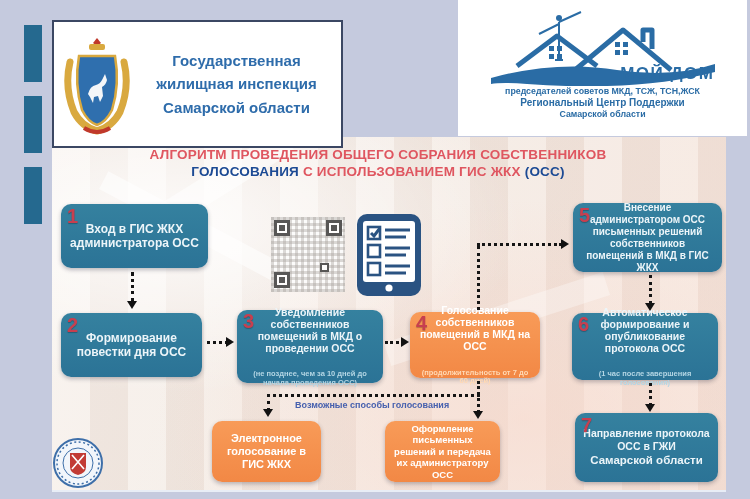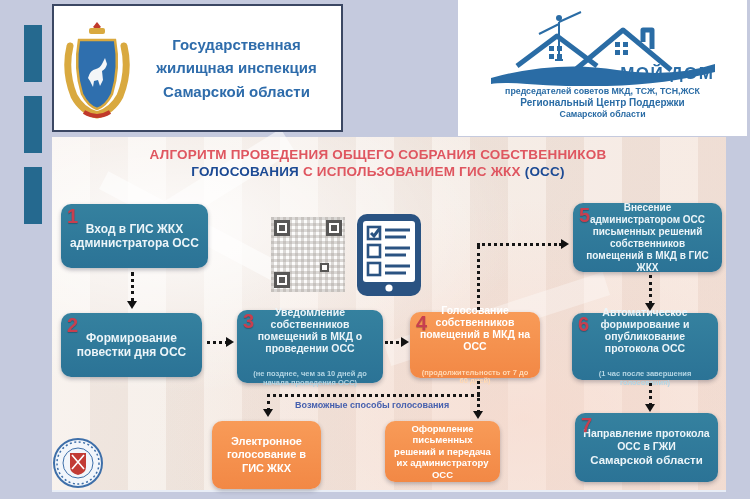--- a/index.html
+++ b/index.html
@@ -4,21 +4,21 @@
 <style>
   html,body{margin:0;padding:0;}
   body{width:750px;height:499px;position:relative;overflow:hidden;
        background:#c5cade;font-family:"Liberation Sans",sans-serif;}
   .abs{position:absolute;}
 
   
   .bar-seg{position:absolute;left:24px;width:18px;height:57px;background:#25698f;}
 
   
-  #hdr-left{left:52px;top:4px;width:291px;height:128px;background:#fff;
+  #hdr-left{left:52px;top:20px;width:291px;height:128px;background:#fff;
             border:2px solid #3b4763;box-sizing:border-box;display:flex;align-items:center;}
   #gzhi-text{flex:1;text-align:center;font-weight:bold;font-size:15px;line-height:1.55;color:#2e6cab;}
   #hdr-right{left:458px;top:0;width:289px;height:136px;background:#fff;display:flex;
              flex-direction:column;align-items:center;justify-content:flex-end;padding-bottom:16px;box-sizing:border-box;}
   #md-art{position:relative;width:232px;height:78px;}
   #md-title{position:absolute;right:4px;bottom:2px;font-weight:bold;font-size:17px;
             letter-spacing:1.5px;color:#2a6ca5;}
   .md-sub{color:#2a6ca5;font-weight:bold;text-align:center;line-height:1.25;}
   #md-sub1{font-size:10px;} #md-sub2{font-size:8.8px;} #md-sub3{font-size:8.8px;}
 
@@ -54,21 +54,21 @@
   #step2{left:61px;top:313px;width:141px;height:64px;font-size:12px;line-height:1.2;}
   #step3{left:237px;top:310px;width:146px;height:73px;font-size:10.5px;line-height:1.15;}
   #step3 .note{font-size:7.5px;}
   #step4{left:410px;top:312px;width:130px;height:66px;font-size:10.5px;line-height:1.15;}
   #step4 .note{font-size:7.5px;}
   #step5{left:573px;top:203px;width:149px;height:69px;font-size:10px;line-height:1.2;}
   #step6{left:572px;top:313px;width:146px;height:67px;font-size:10.5px;line-height:1.15;}
   #step6 .note{font-size:7.5px;}
   #step7{left:575px;top:413px;width:143px;height:69px;font-size:10.5px;line-height:1.25;}
   #step7 .bold-line{font-size:11.5px;}
-  #wayA{left:212px;top:421px;width:109px;height:68px;font-size:11px;line-height:1.2;justify-content:center;}
+  #wayA{left:212px;top:421px;width:109px;height:61px;font-size:11px;line-height:1.2;justify-content:center;}
   #wayB{left:385px;top:421px;width:115px;height:61px;font-size:9.5px;line-height:1.2;}
 
   
   .dotv{position:absolute;width:0;border-left:3px dotted #151515;}
   .doth{position:absolute;height:0;border-top:3px dotted #151515;}
   .ah-down{position:absolute;width:0;height:0;border-left:5px solid transparent;
            border-right:5px solid transparent;border-top:8px solid #111;}
   .ah-right{position:absolute;width:0;height:0;border-top:5px solid transparent;
             border-bottom:5px solid transparent;border-left:8px solid #111;}
   #ways-label{left:295px;top:400px;width:162px;text-align:left;font-size:9px;

